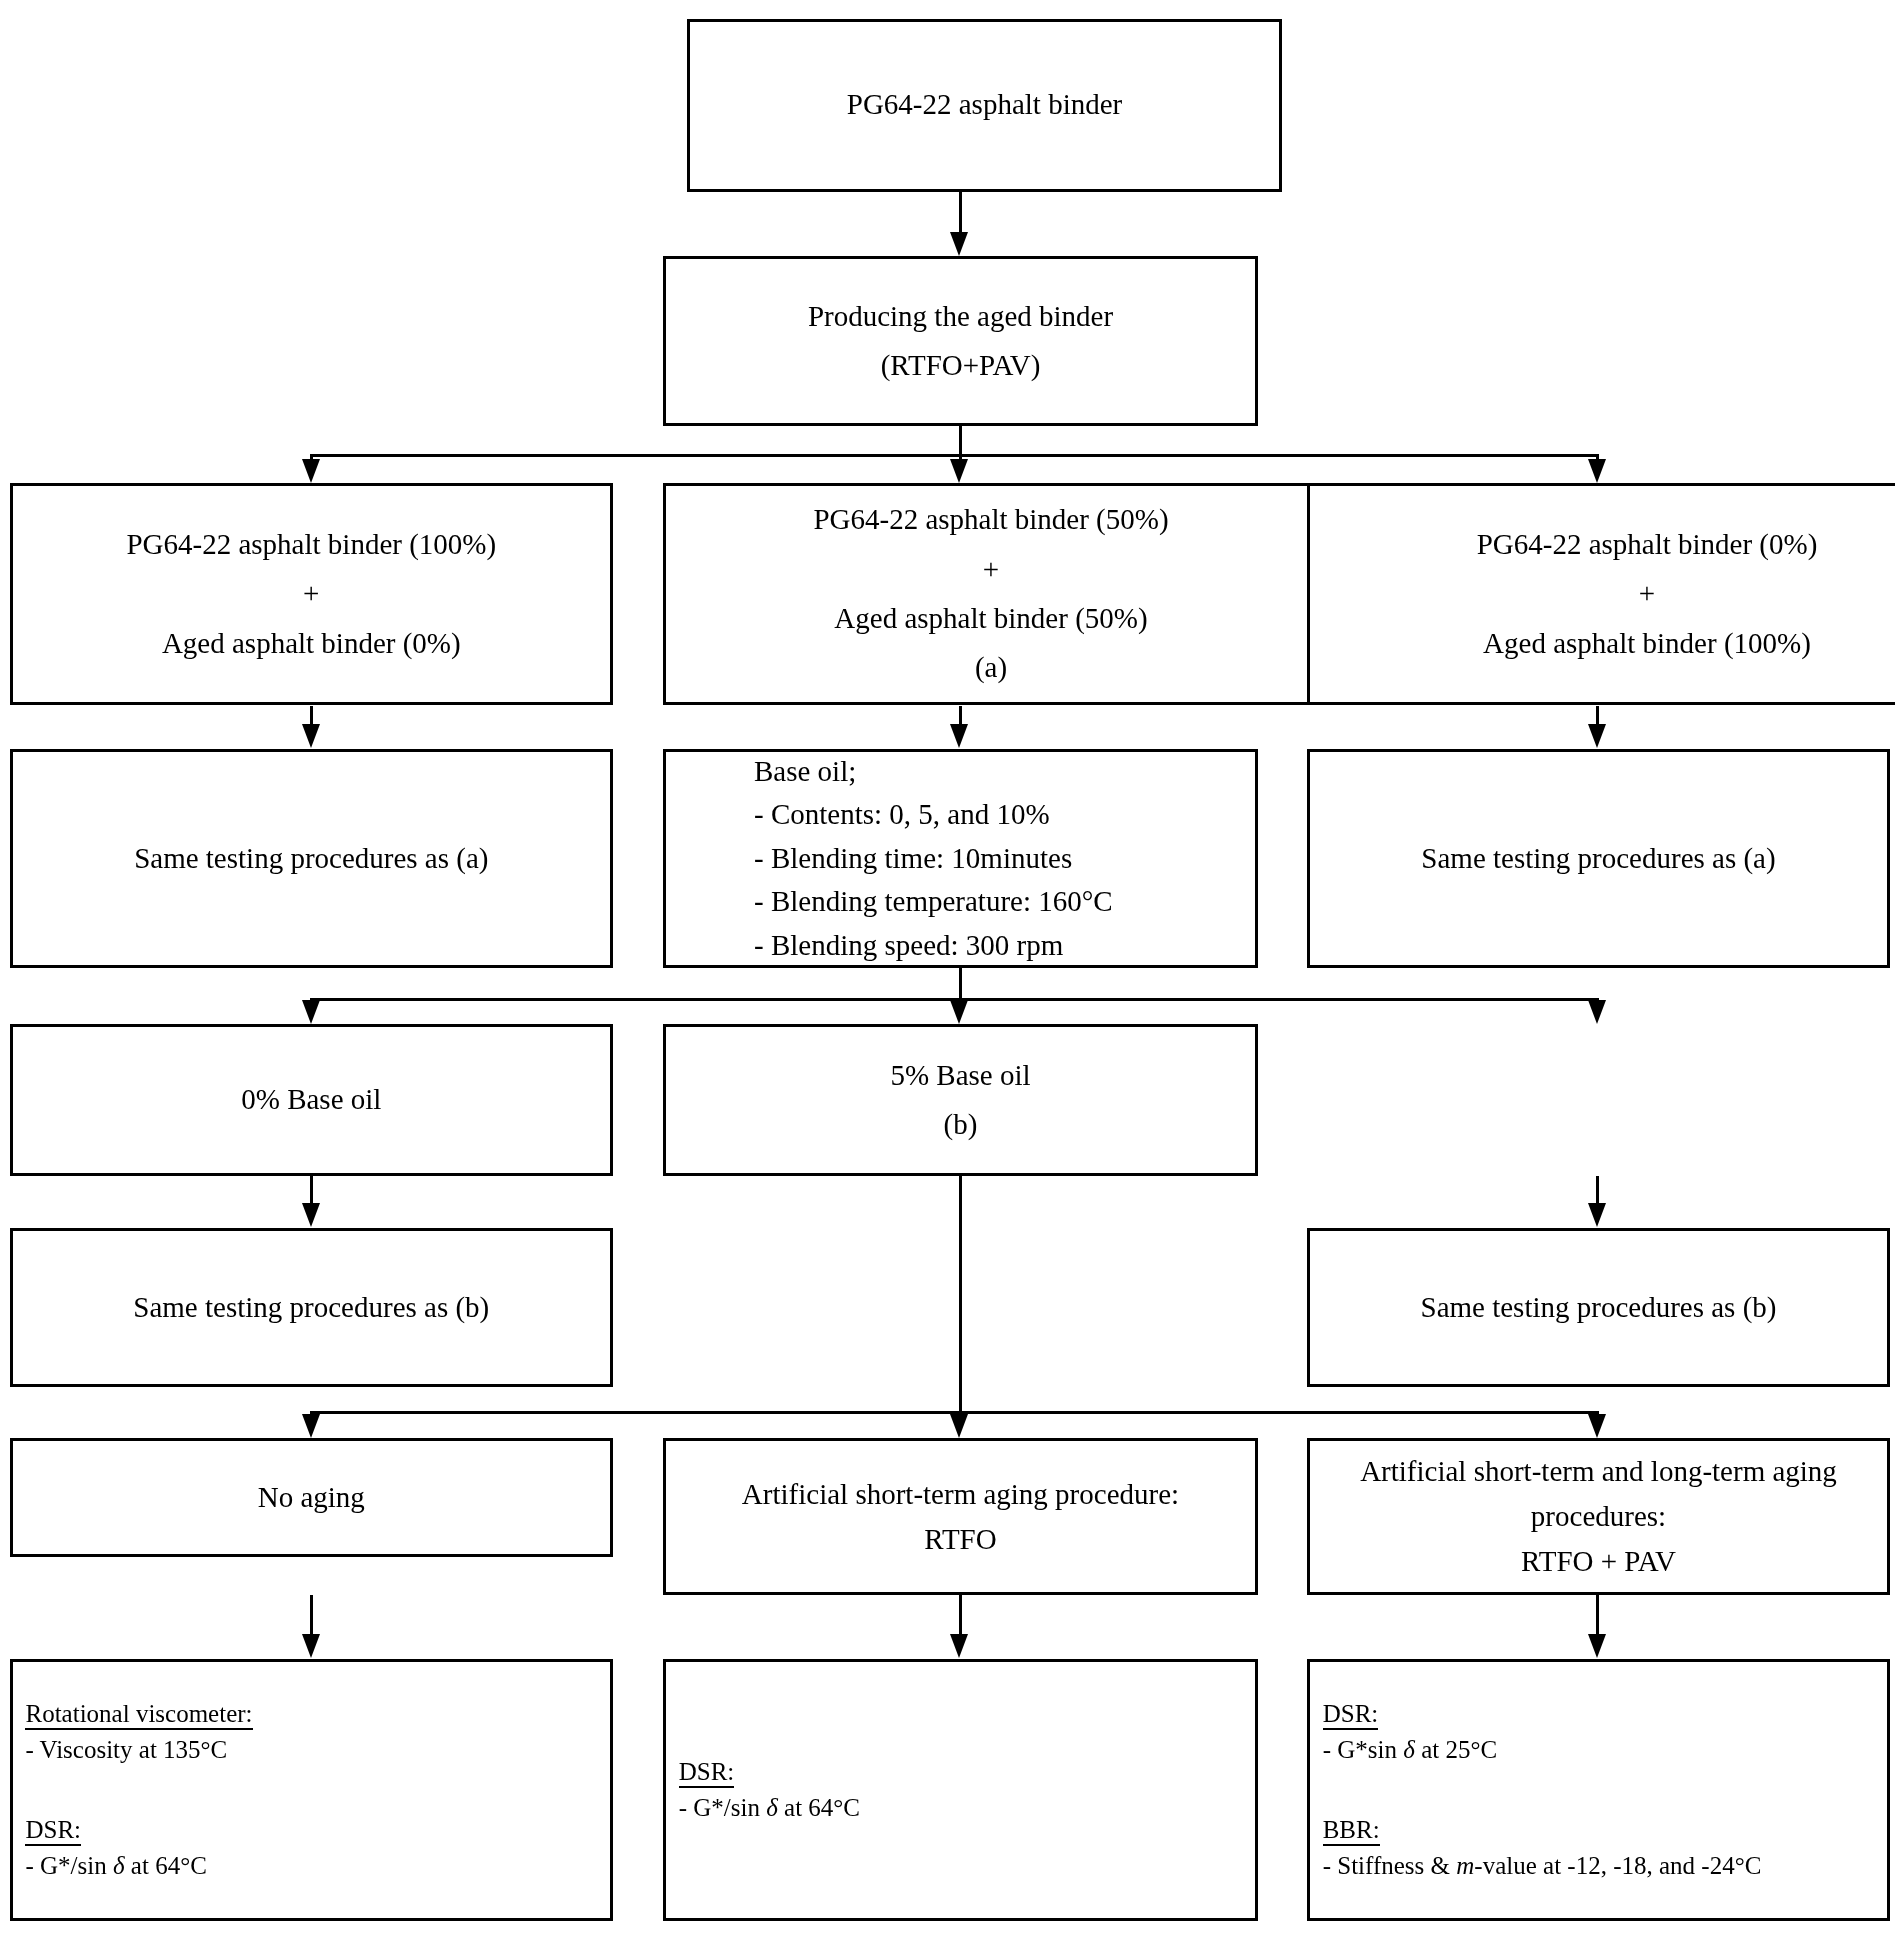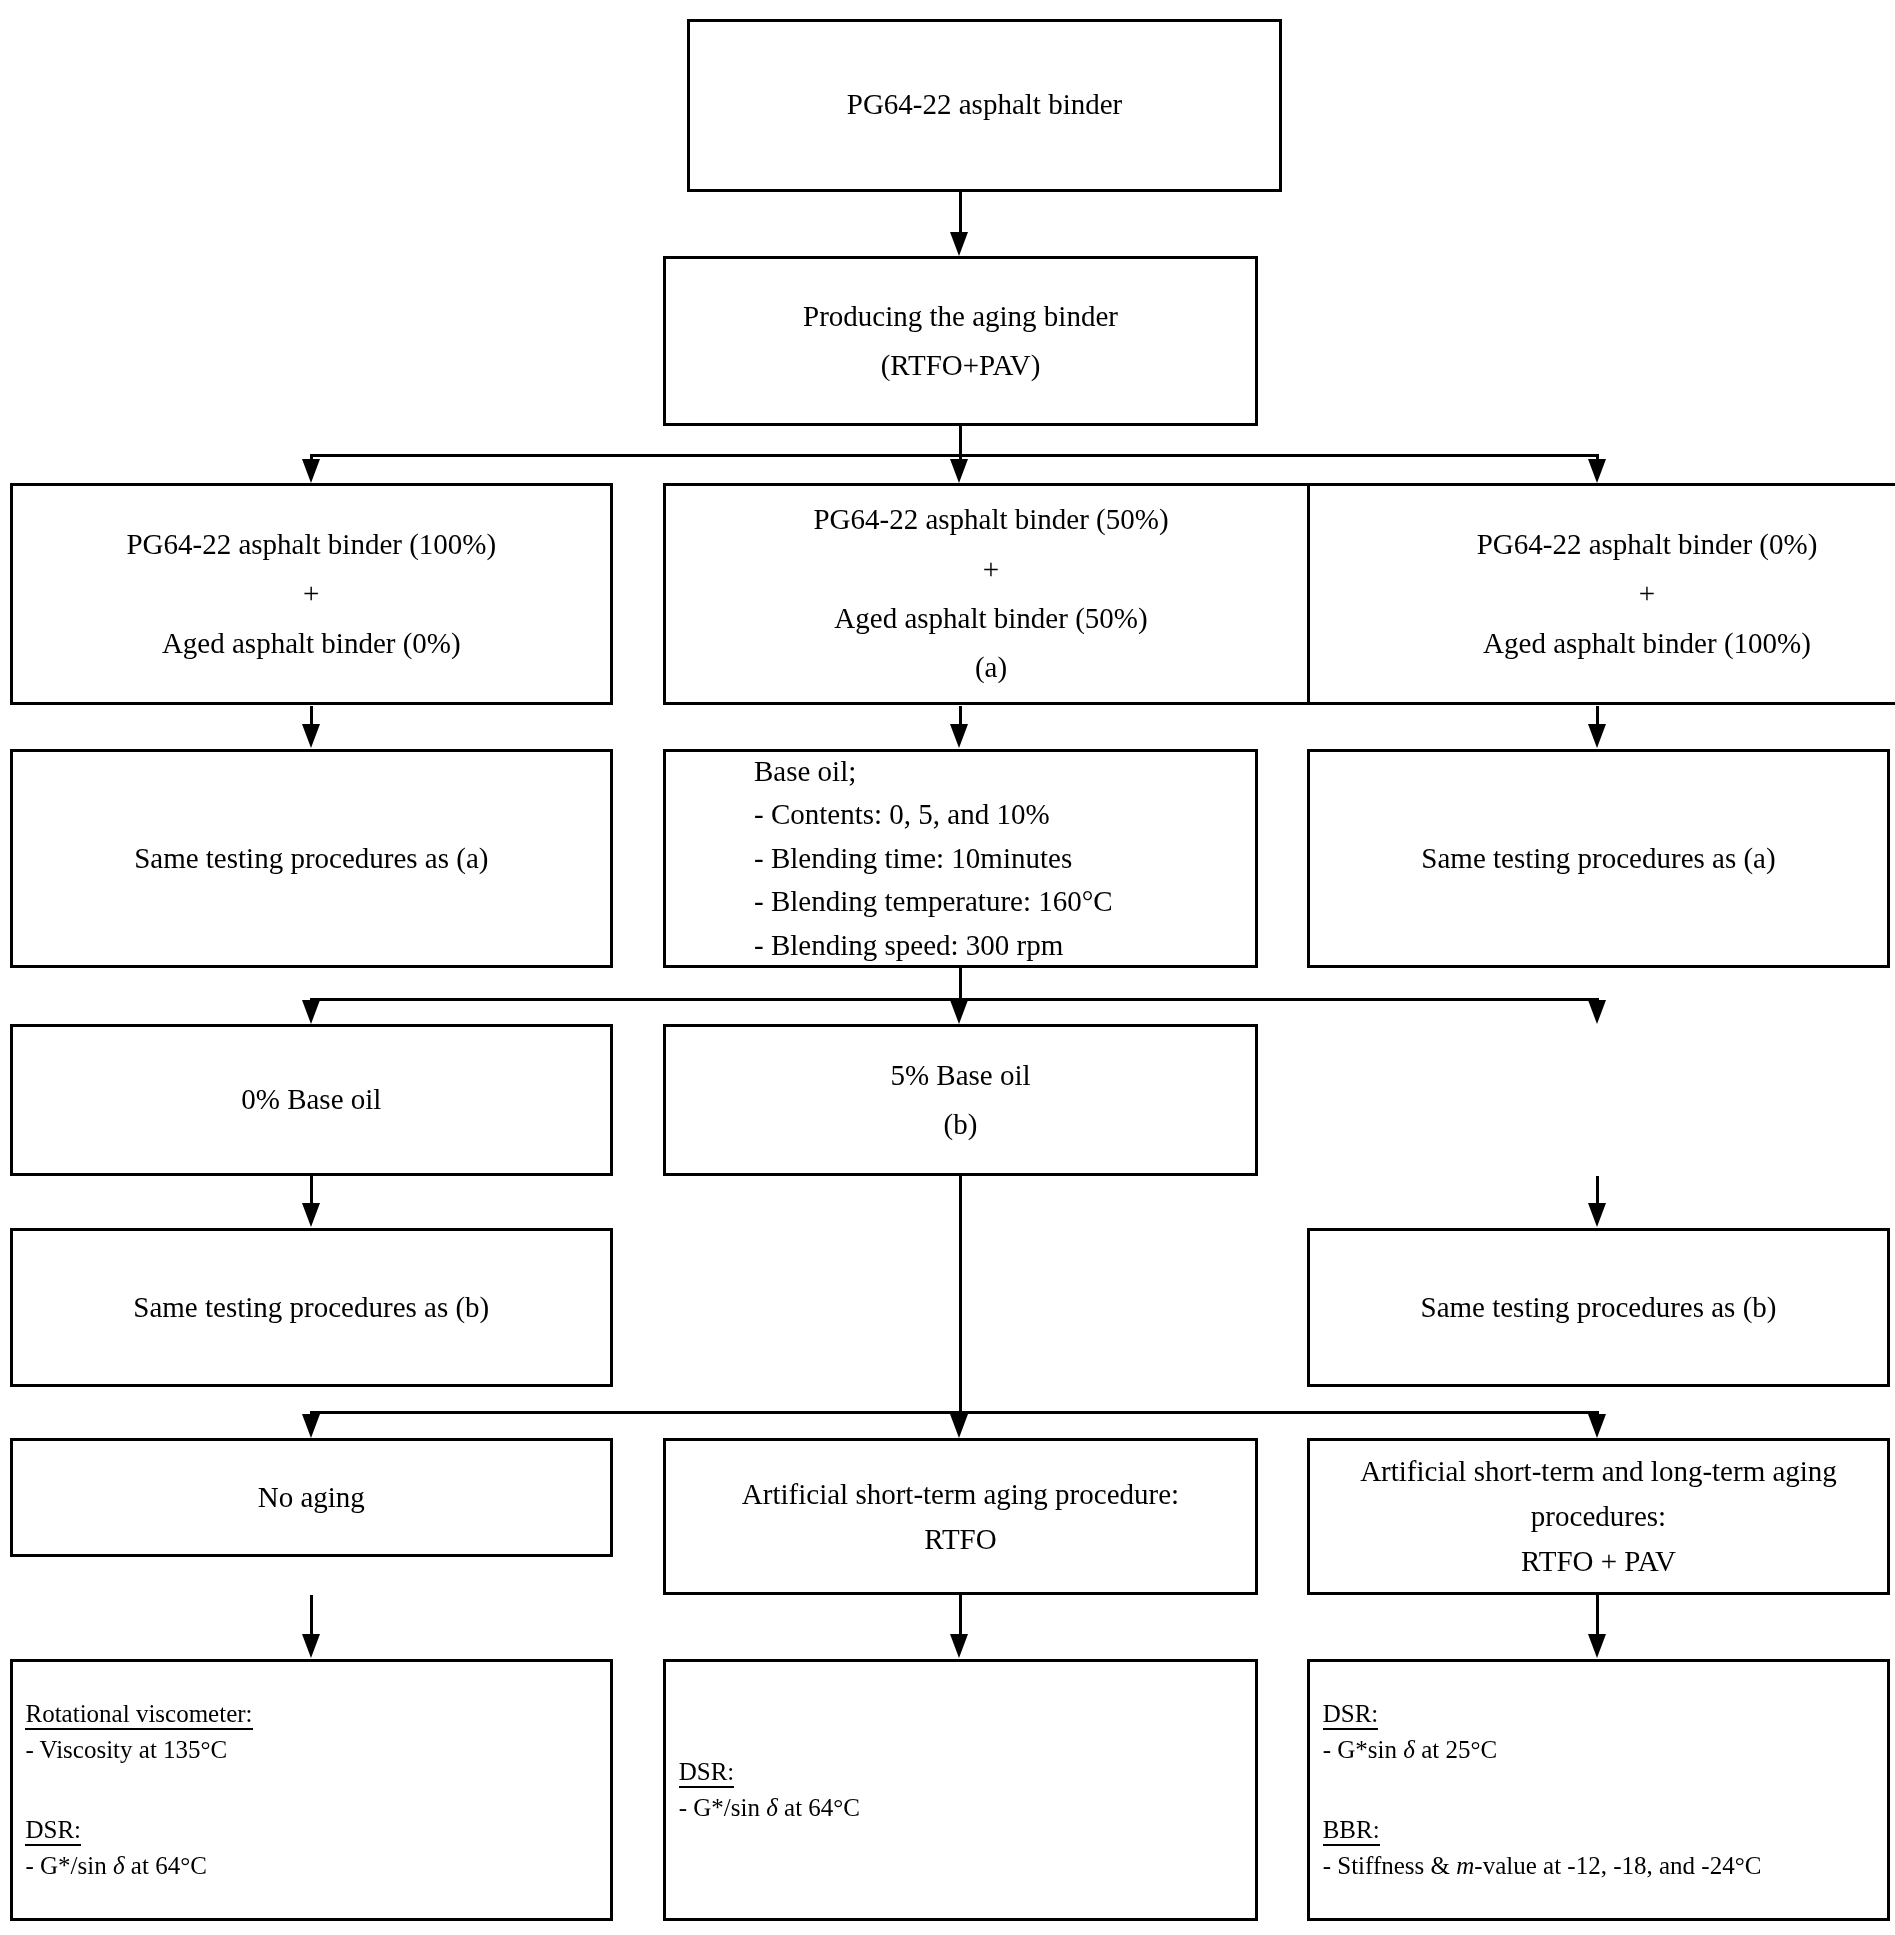--- a/index.html
+++ b/index.html
@@ -44,21 +44,21 @@
 </head>
 <body>
 
 <div id="canvas">
 
   <div class="box" style="left:663px;top:18.6px;width:595px;height:173px;margin-left:24px;">
     <div class="label">PG64-22 asphalt binder</div>
   </div>
 
   <div class="box" style="left:663px;top:256px;width:595px;height:170px;">
-    <div class="label">Producing the aging binder
+    <div class="label">Producing the aged binder
 (RTFO+PAV)</div>
   </div>
 
   <div class="box" style="left:9.8px;top:483px;width:603px;height:222px;">
     <div class="label">PG64-22 asphalt binder (100%)
 +
 Aged asphalt binder (0%)</div>
   </div>
   <div class="box" style="left:663px;top:483px;width:656px;height:222px;">
     <div class="label">PG64-22 asphalt binder (50%)

